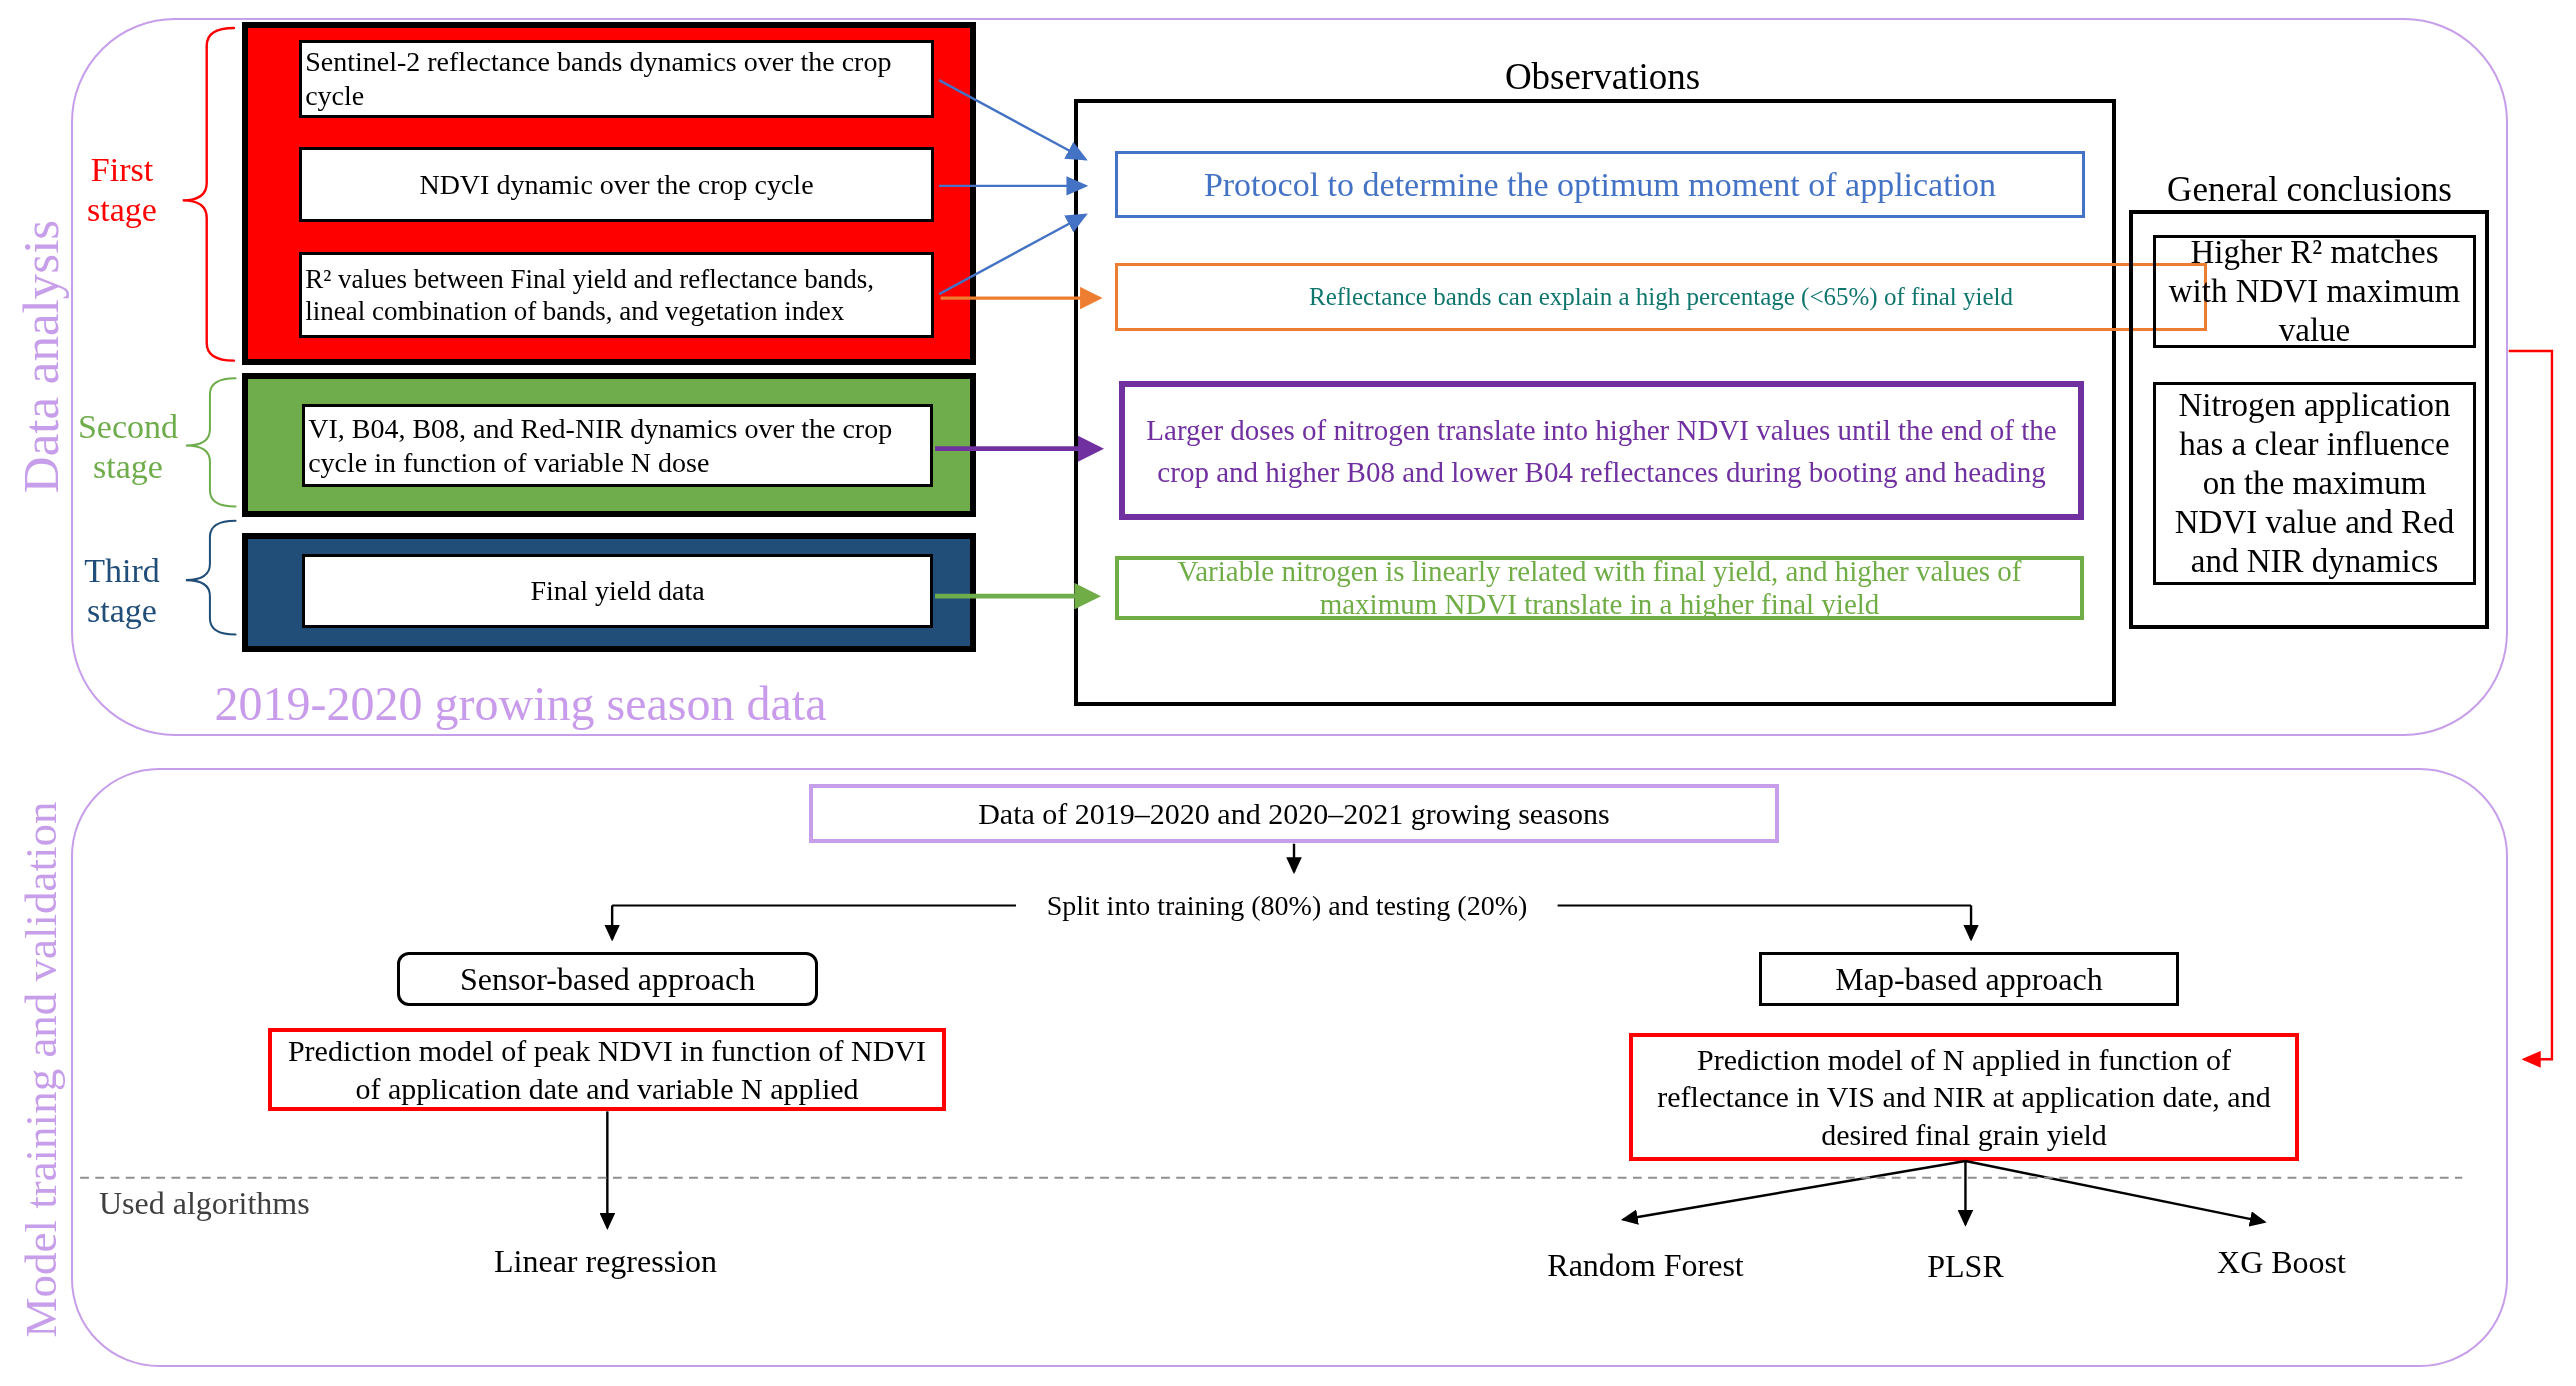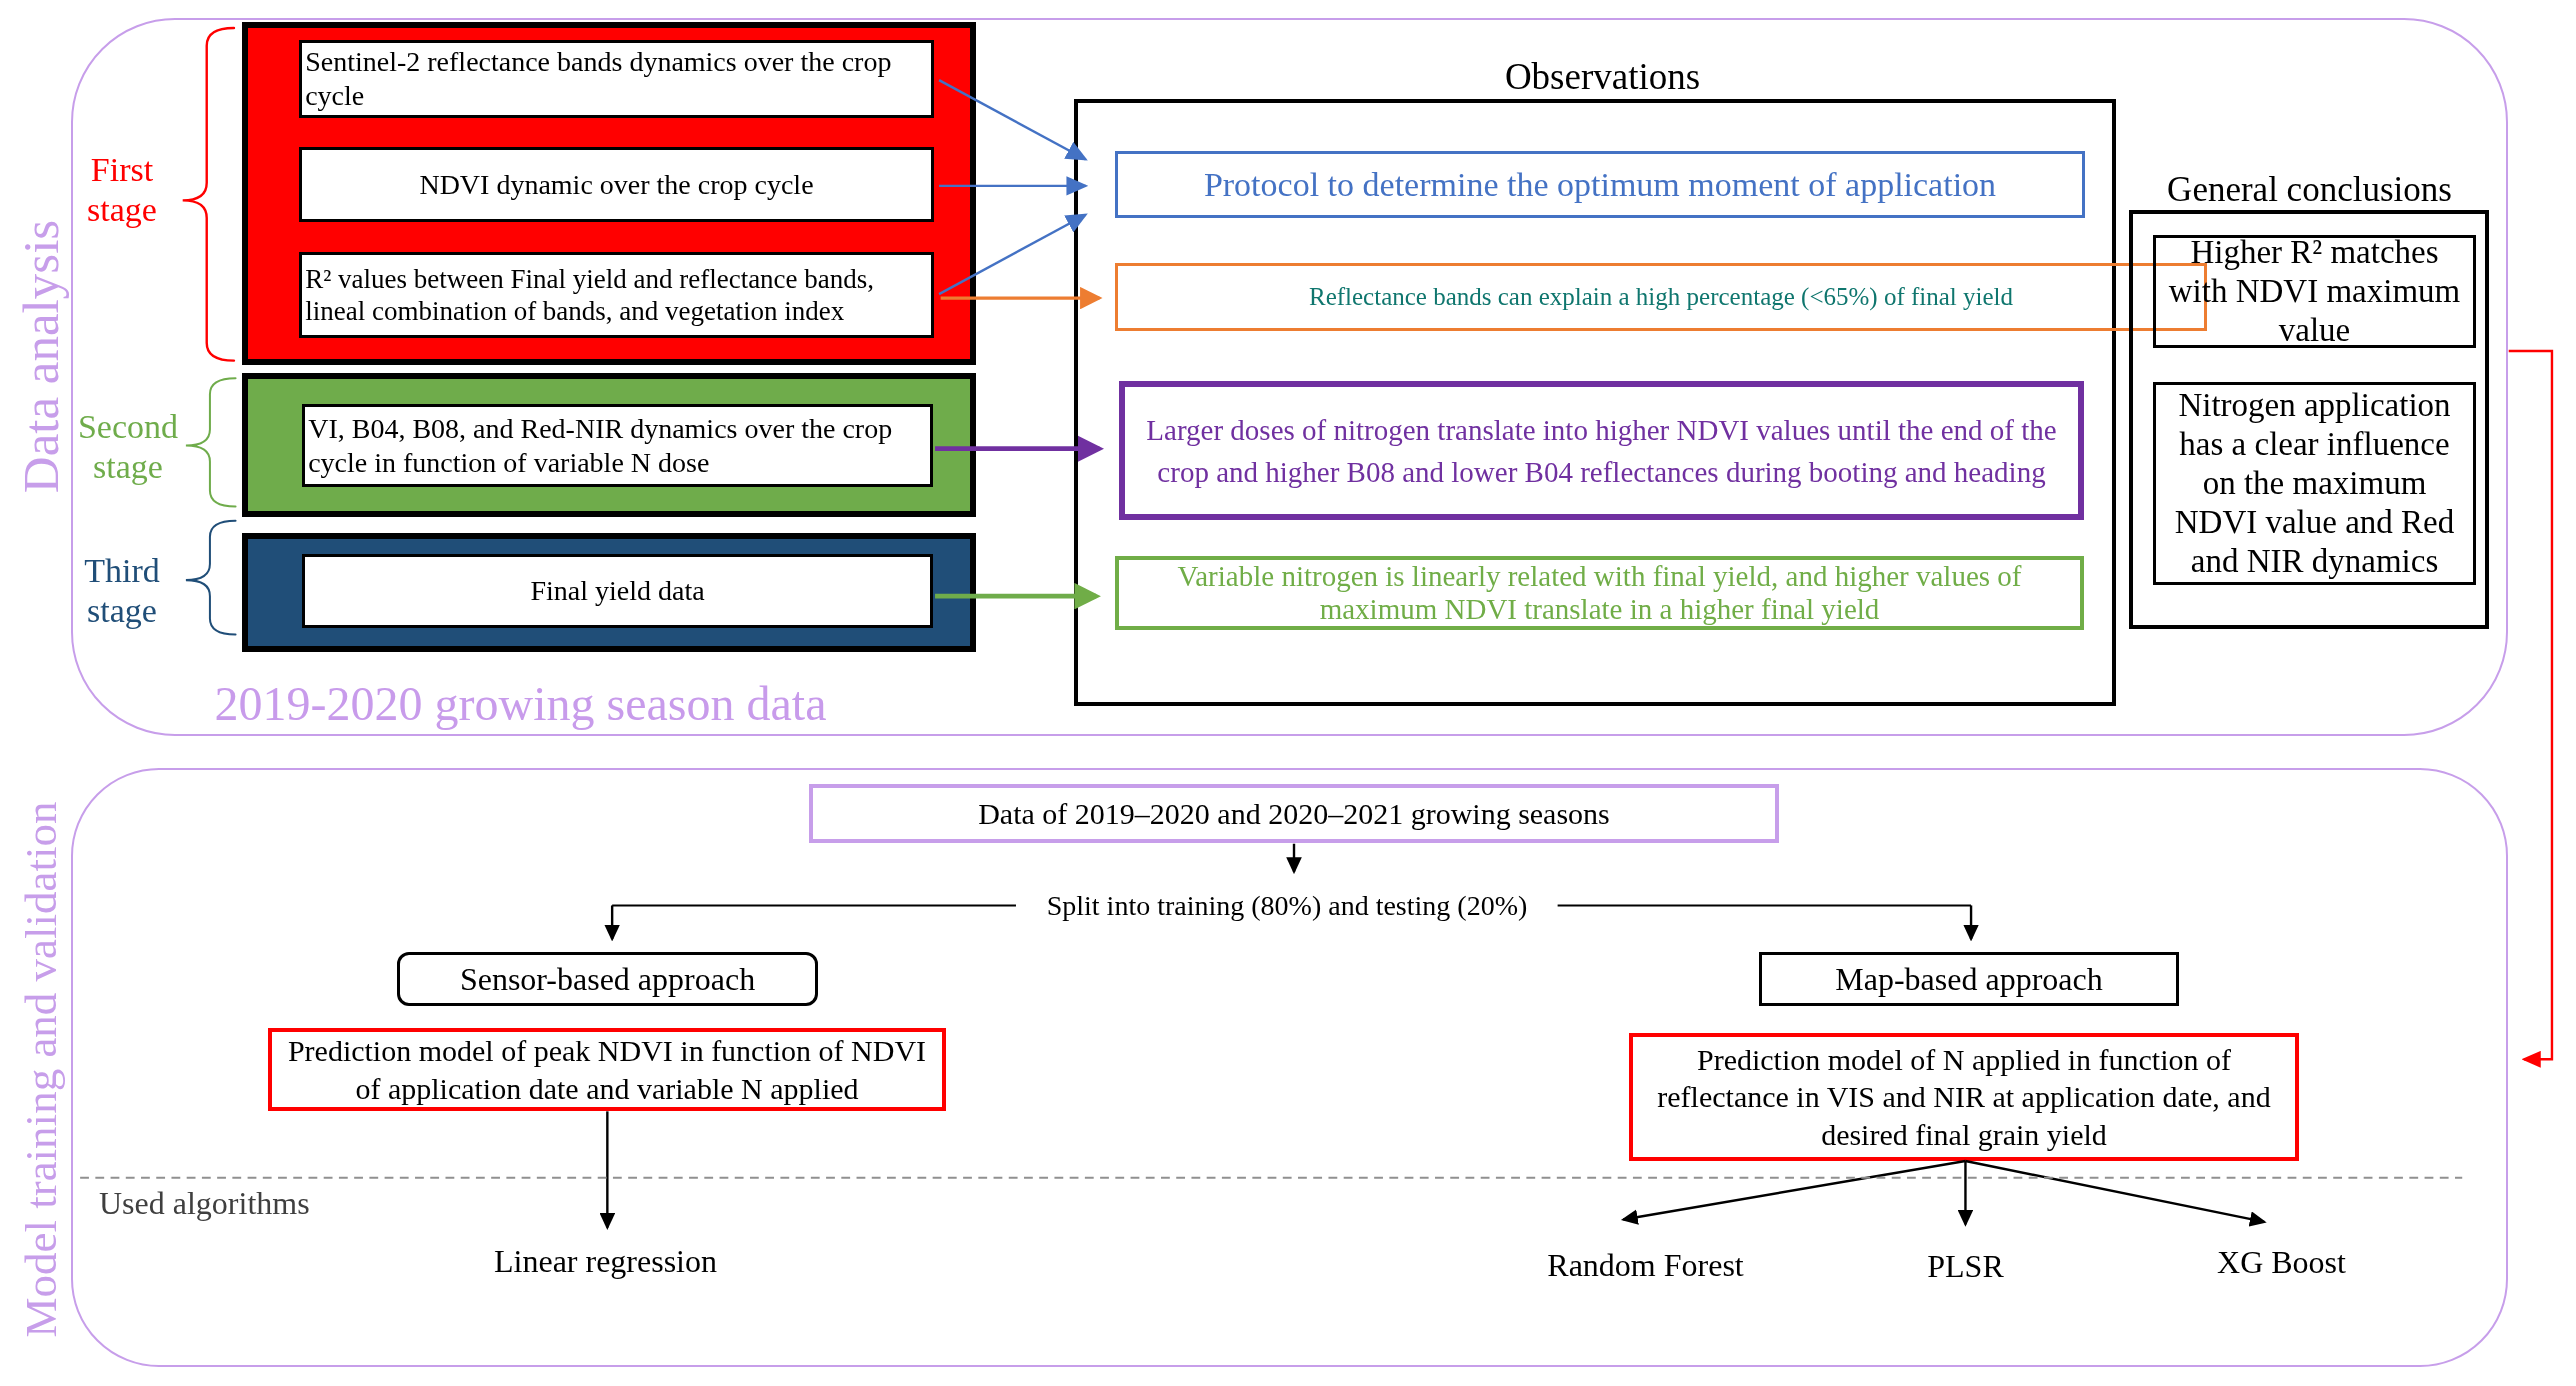--- a/index.html
+++ b/index.html
@@ -19,21 +19,21 @@
   .stage-item{background:#fff;border:3.2px solid #000;display:flex;align-items:center;justify-content:center;
     font-size:28px;line-height:1.2;padding:0 3.2px;}
   .flexc{display:flex;align-items:center;justify-content:center;text-align:center;}
   #season-caption{left:200px;top:677px;width:641px;height:53px;font-size:48px;color:#C89BEB;text-align:center;line-height:53px;}
   #obs-title{left:1434px;top:56px;width:337px;height:42px;font-size:37px;text-align:center;line-height:42px;}
   #obs-rect{left:1074px;top:99px;width:1042px;height:607px;border:4.8px solid #000;}
   .obs-box{padding:0 17px;}
   #obs-protocol{left:1115px;top:151px;width:970px;height:67px;border:3.2px solid #4472C4;color:#4472C4;font-size:34px;white-space:nowrap;}
   #obs-reflectance{left:1115px;top:263px;width:1092px;height:68px;border:3.2px solid #ED7D31;color:#0f766e;font-size:25px;white-space:nowrap;}
   #obs-nitrogen{left:1119px;top:381px;width:965px;height:139px;border:6.4px solid #7030A0;color:#7030A0;font-size:29px;line-height:42px;}
-  #obs-variable{left:1115px;top:556px;width:969px;height:74px;border:4px solid #70AD47;color:#70AD47;font-size:29px;line-height:33px;}
+  #obs-variable{left:1115px;top:556px;width:969px;height:64px;border:4px solid #70AD47;color:#70AD47;font-size:29px;line-height:33px;}
   #gc-title{left:2131px;top:170px;width:357px;height:40px;font-size:35px;text-align:center;line-height:40px;}
   #gc-rect{left:2129px;top:210px;width:360px;height:419px;border:4px solid #000;}
   .gc-box{border:3.2px solid #000;font-size:33px;line-height:1.18;padding:0 4.8px;}
   #gc-box1{left:2153px;top:235px;width:323px;height:113px;}
   #gc-box2{left:2153px;top:382px;width:323px;height:203px;}
   #data-box{left:809px;top:784px;width:970px;height:59px;border:4px solid #C79EEA;font-size:30px;}
   #split-label{left:1016px;top:883px;width:542px;height:45px;font-size:28px;text-align:center;line-height:45px;}
   .approach{border:3.2px solid #000;font-size:32px;}
   #sensor-approach{left:397px;top:952px;width:421px;height:54px;border-radius:12px;}
   #map-approach{left:1759px;top:952px;width:420px;height:54px;}

